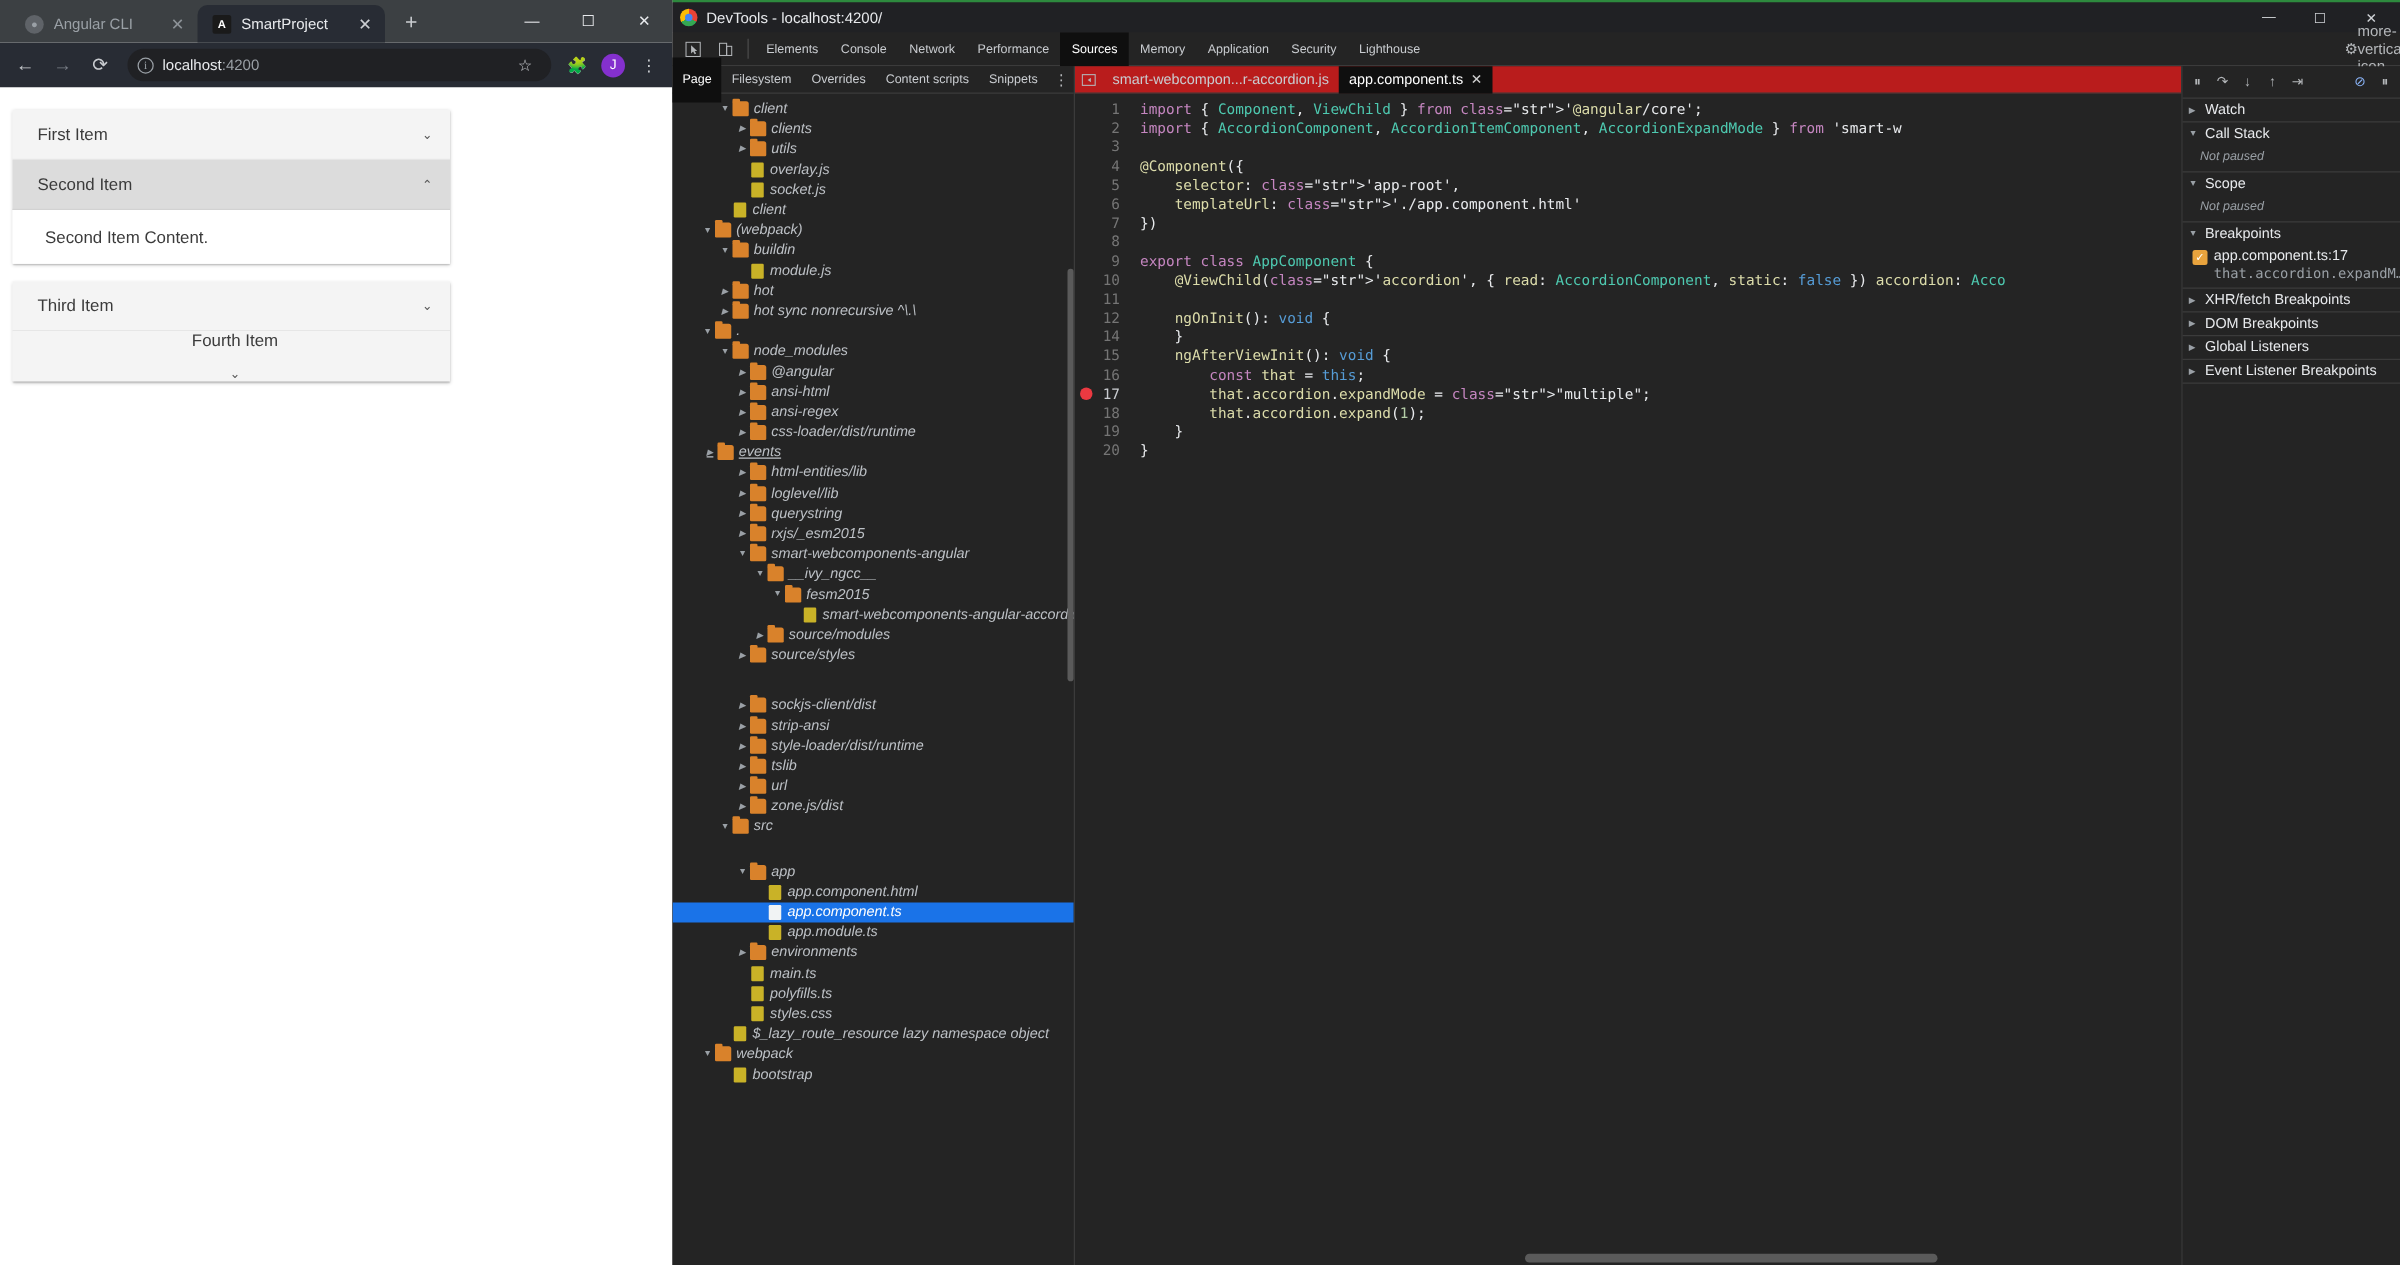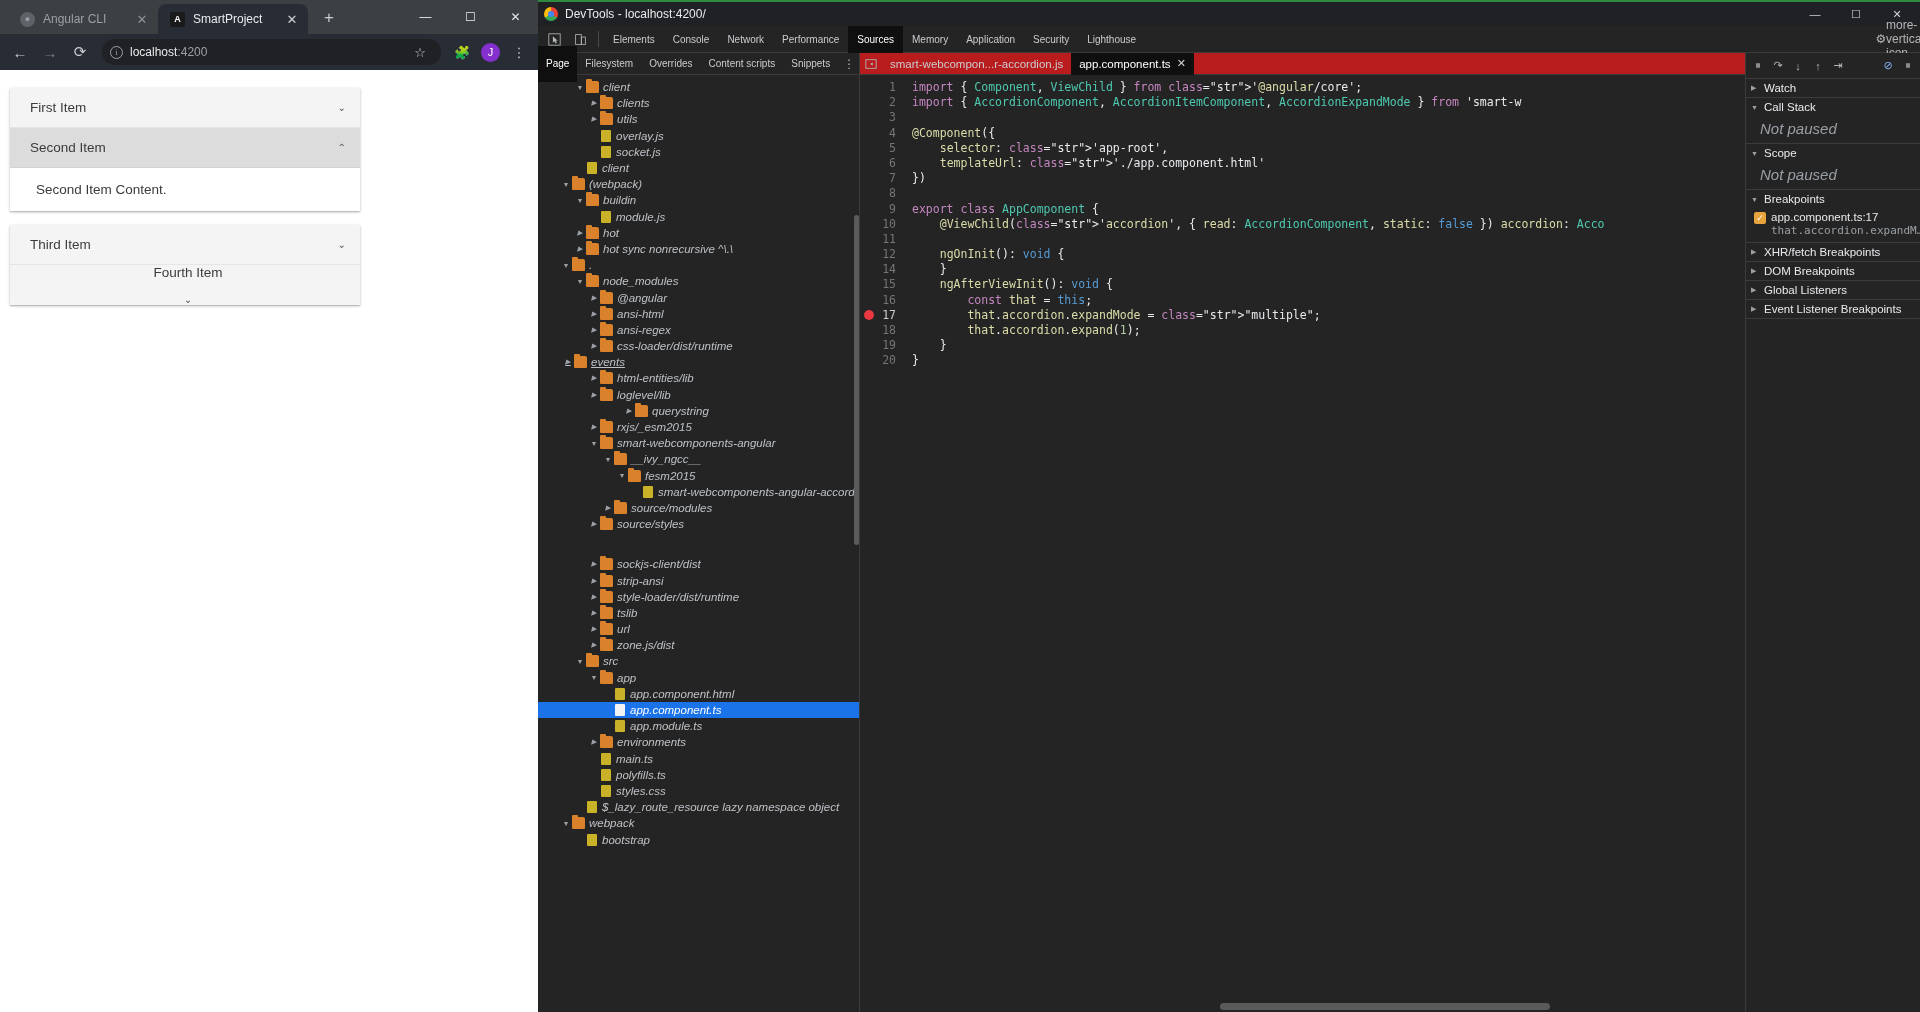--- a/index.html
+++ b/index.html
@@ -104,21 +104,21 @@
   .typ { color:#4ec9b0; } .num { color:#b5cea8; } .dec { color:#dcdcaa; }
 
   
   #dbg { width:175px; background:#242424; border-left:1px solid #3b3b3b; display:flex; flex-direction:column; }
   #dbg-toolbar { height:26px; display:flex; align-items:center; border-bottom:1px solid #3b3b3b; padding:0 2px; }
   .dbgbtn { width:20px; height:22px; display:flex; align-items:center; justify-content:center; color:#b4b7ba; font-size:11px; }
   .dbgbtn.blue { color:#8ab4f8; }
   .sect { border-bottom:1px solid #3b3b3b; }
   .sect-hd { height:18px; display:flex; align-items:center; gap:5px; padding:0 5px; font-size:11.5px; color:#e8eaed; }
   .sect-hd .tri { font-size:7px; color:#9aa0a6; width:8px; }
-  .sect-body { padding:4px 6px 6px 14px; font-size:15px; color:#9aa0a6; font-style:italic; }
+  .sect-body { padding:4px 6px 6px 14px; font-size:10px; color:#9aa0a6; font-style:italic; }
   .bp-row { display:flex; align-items:flex-start; gap:5px; padding:2px 6px 4px 8px; }
   .bp-cb { width:12px; height:12px; background:#e8a33d; border-radius:2px; flex-shrink:0; margin-top:2px;
            color:#fff; font-size:9px; display:flex; align-items:center; justify-content:center; }
   .bp-txt { font-size:11.5px; color:#e8eaed; line-height:14px; }
   .bp-txt .sub { display:block; color:#9aa0a6; font-family:"DejaVu Sans Mono", monospace; font-size:11px;
                  white-space:nowrap; overflow:hidden; text-overflow:ellipsis; max-width:155px; }
 </style>
 </head>
 <body>
 
@@ -335,21 +335,21 @@
           <div class="tnode" style="padding-left: 50px;">
             <span class="tw">▶</span>
             <span class="ticon folder"></span>
             <span>html-entities/lib</span>
           </div>
           <div class="tnode" style="padding-left: 50px;">
             <span class="tw">▶</span>
             <span class="ticon folder"></span>
             <span>loglevel/lib</span>
           </div>
-          <div class="tnode" style="padding-left: 50px; margin-left: 35px;">
+          <div class="tnode" style="padding-left: 50px;">
             <span class="tw">▶</span>
             <span class="ticon folder"></span>
             <span>querystring</span>
           </div>
           <div class="tnode" style="padding-left: 50px;">
             <span class="tw">▶</span>
             <span class="ticon folder"></span>
             <span>rxjs/_esm2015</span>
           </div>
           <div class="tnode" style="padding-left: 50px;">
@@ -410,21 +410,21 @@
           <div class="tnode" style="padding-left: 50px;">
             <span class="tw">▶</span>
             <span class="ticon folder"></span>
             <span>zone.js/dist</span>
           </div>
           <div class="tnode" style="padding-left: 36px;">
             <span class="tw">▼</span>
             <span class="ticon folder"></span>
             <span>src</span>
           </div>
-          <div class="tnode" style="padding-left: 50px;">
+          <div class="tnode" style="padding-left: 50px; margin-top: 20px;">
             <span class="tw">▼</span>
             <span class="ticon folder"></span>
             <span>app</span>
           </div>
           <div class="tnode" style="padding-left: 64px;">
             <span class="tw"></span>
             <span class="ticon file"></span>
             <span>app.component.html</span>
           </div>
           <div class="tnode selected" style="padding-left: 64px;">

